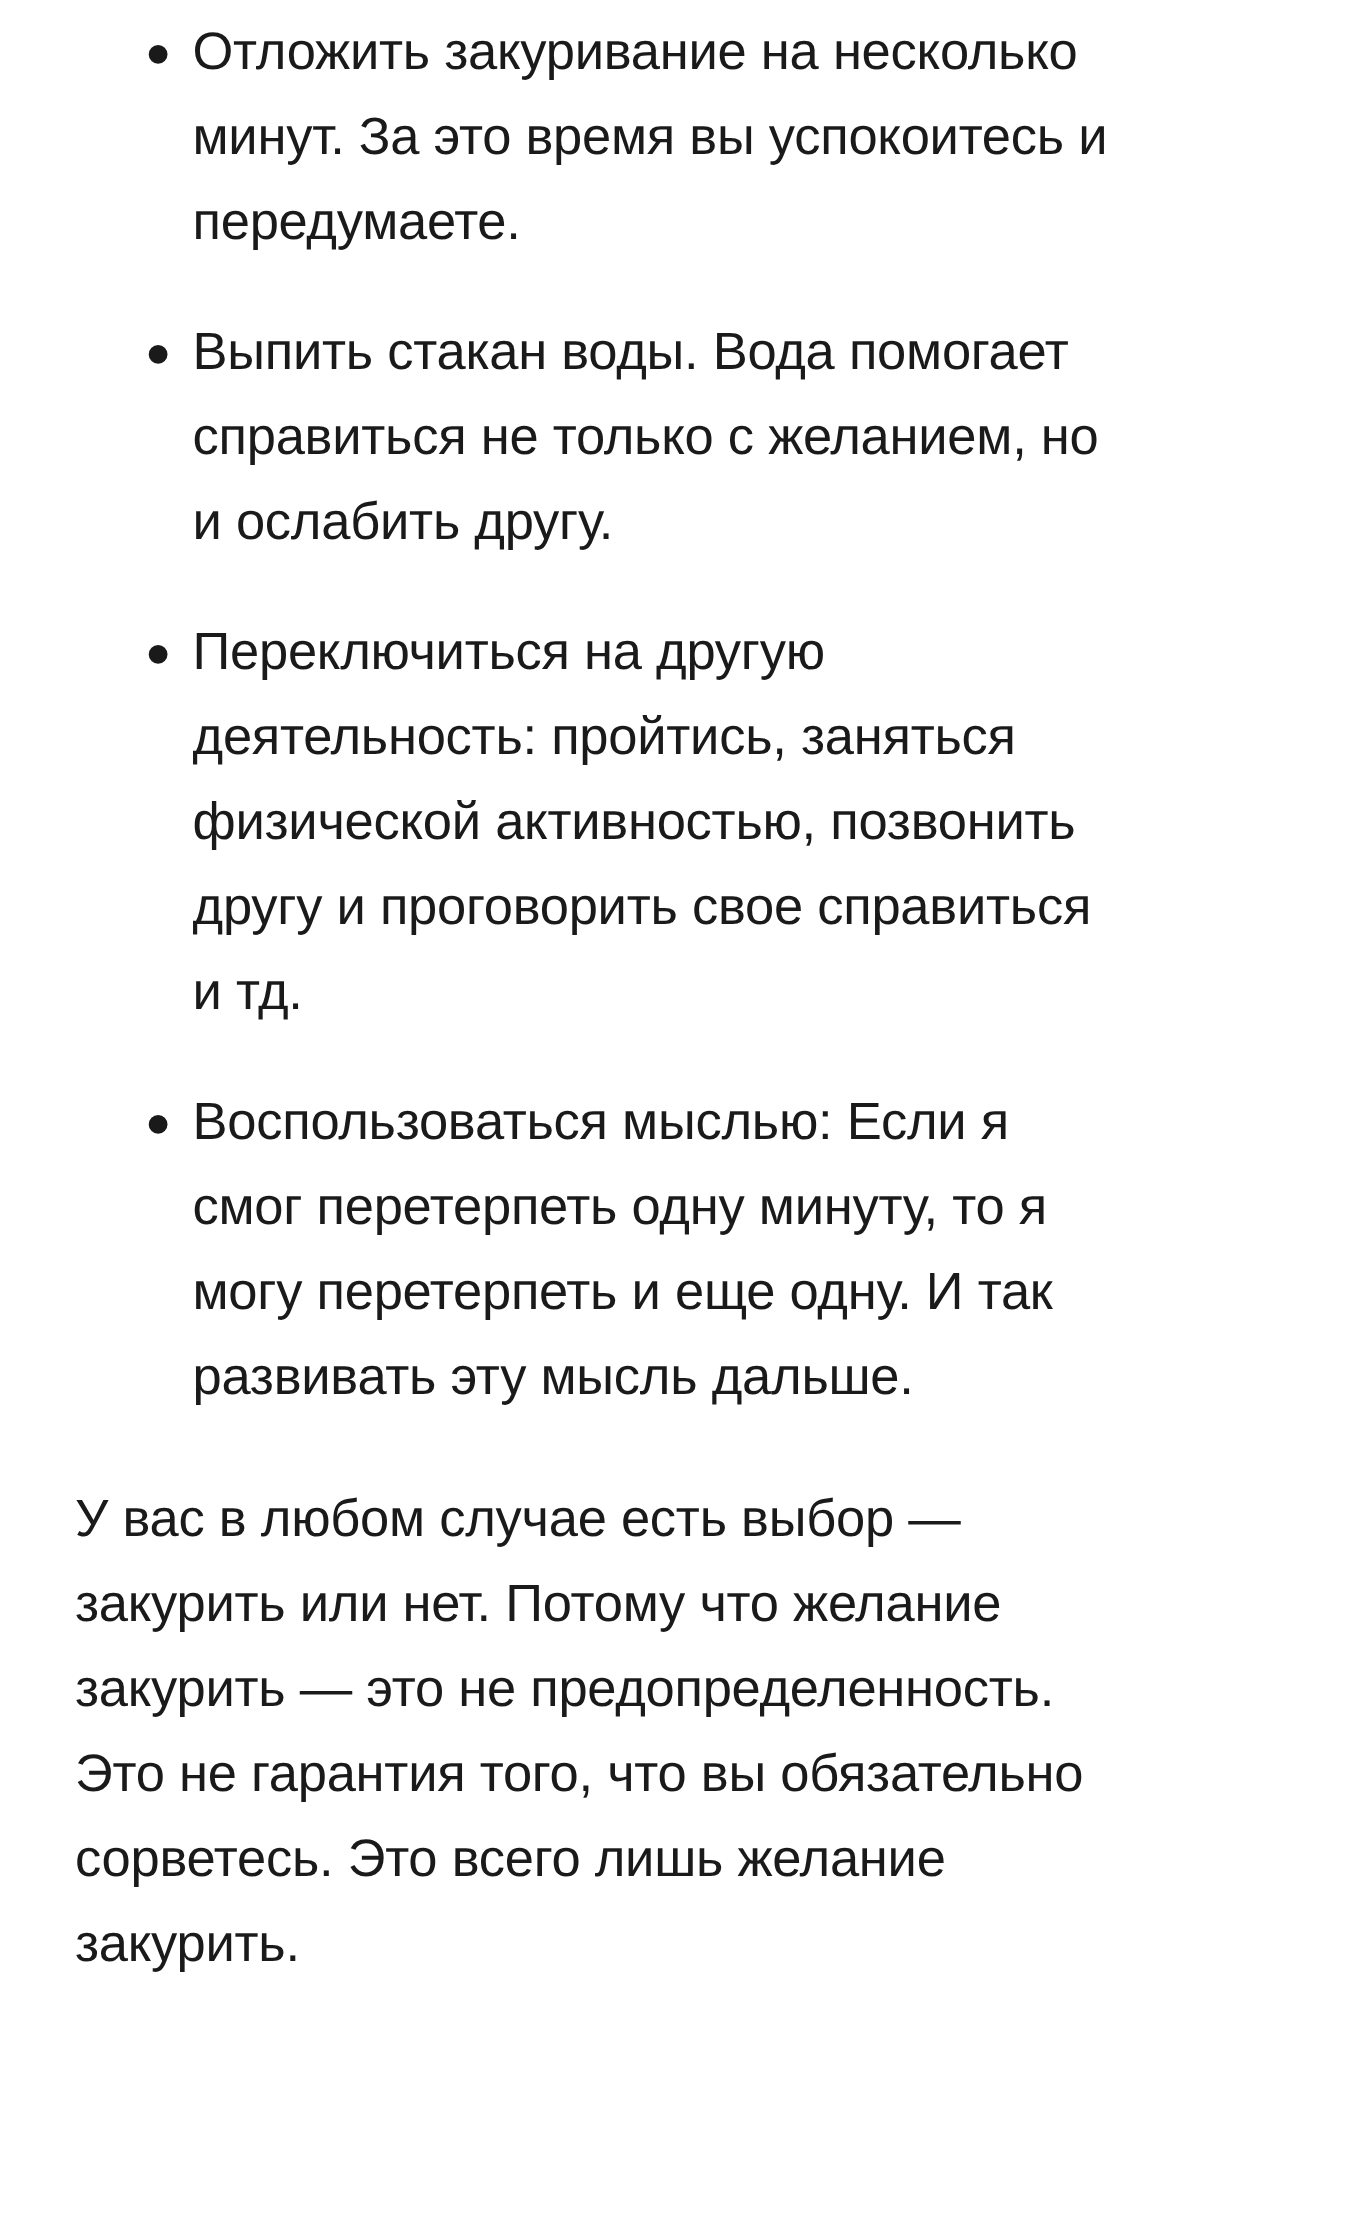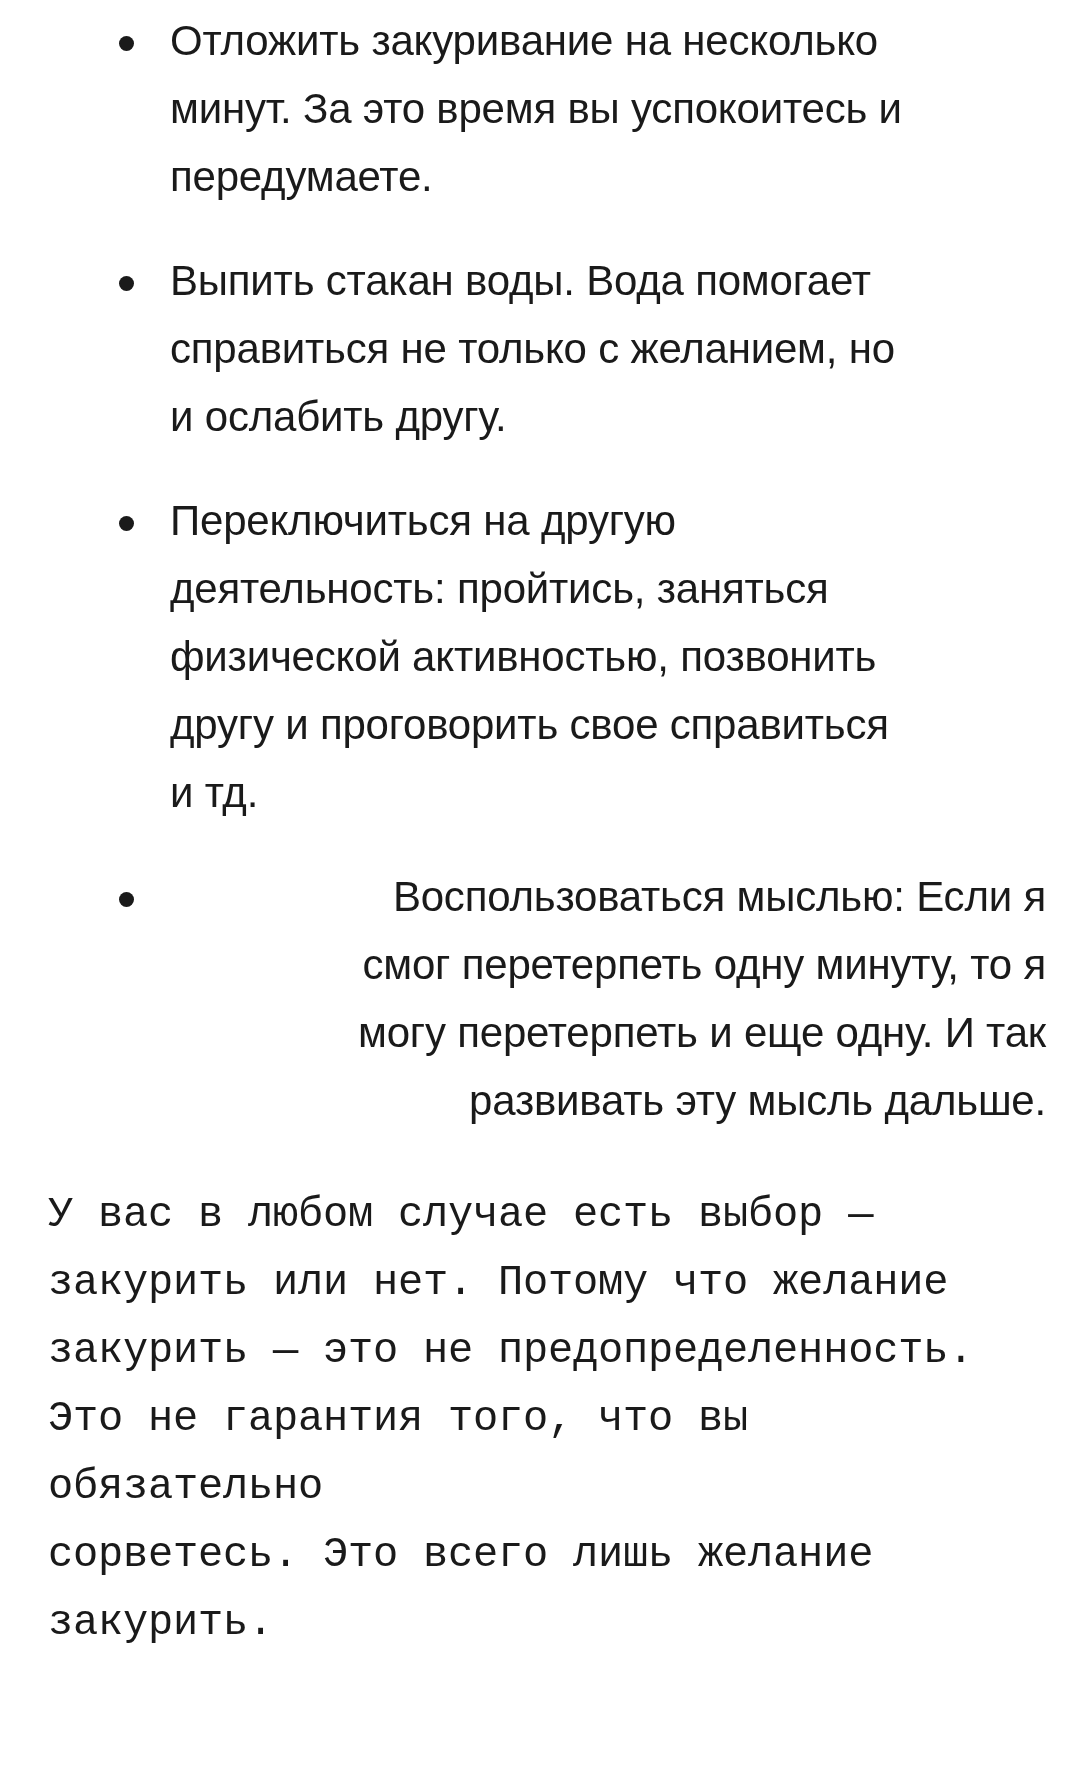--- a/index.html
+++ b/index.html
@@ -25,42 +25,39 @@
   }
   ul.tips-list {
     list-style: none;
     margin: 0 0 46px 0;
     padding: 0;
   }
   ul.tips-list li.tip {
     display: flex;
     align-items: flex-start;
     margin: 0 0 36px 0;
-    gap: 16px;
   }
   ul.tips-list li.tip:last-child {
     margin-bottom: 0;
-    text-align: right;
   }
   .bullet-dot {
     flex: 0 0 auto;
     width: 15px;
     height: 15px;
     border-radius: 50%;
     background: #1a1a1a;
     margin: 29px 20px 0 75px;
   }
   .tip-text {
     flex: 1 1 auto;
     white-space: pre-line;
   }
   .closing-paragraph {
-    margin: 4px;
+    margin: 16px;
     white-space: pre-line;
-    font-family: Liberation Mono, monospace;
   }
 </style>
 </head>
 <body>
 
 <div class="page">
   <main class="content">
 
     <ul class="tips-list">
       <li class="tip">

